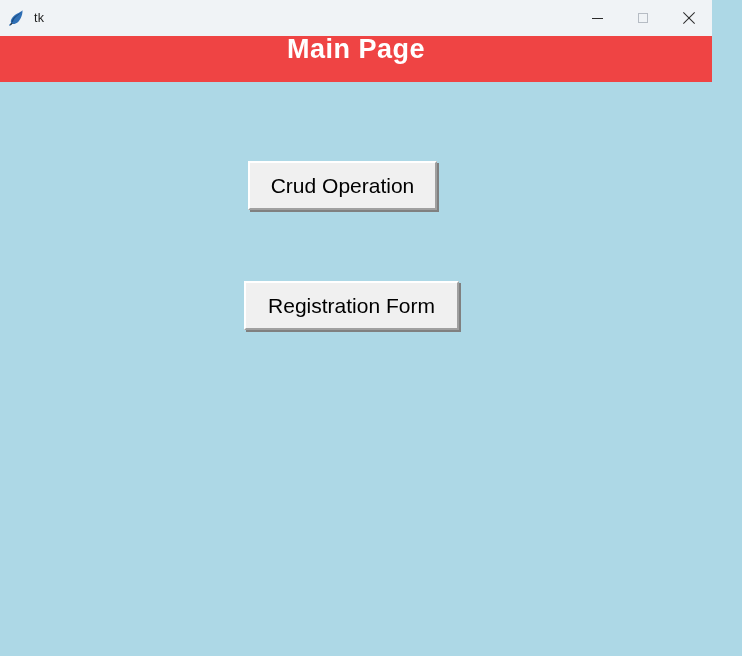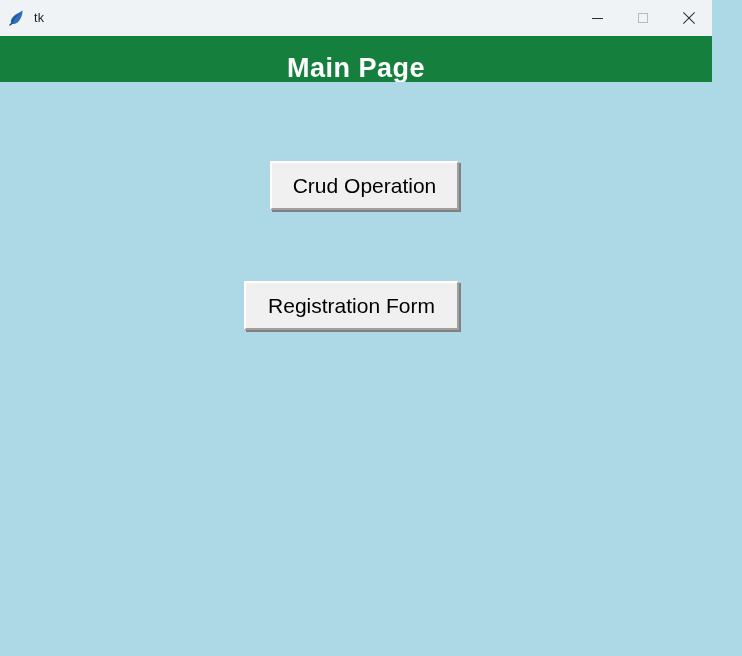--- a/index.html
+++ b/index.html
@@ -100,23 +100,23 @@
     height: 1px;
     background: #2b2b2b;
   }
   .glyph-close::before { transform: translate(-50%,-50%) rotate(45deg); }
   .glyph-close::after  { transform: translate(-50%,-50%) rotate(-45deg); }
 
   
   .banner {
     height: 46px;
     min-height: 46px;
-    background: #15803d;
-    display: flex;
-    align-items: flex-end;
+    background: #ef4444;
+    display: flex;
+    align-items: flex-start;
     justify-content: center;
   }
   .banner-title {
     color: #ffffff;
     font-size: 27px;
     font-weight: bold;
     line-height: 1;
     letter-spacing: 0.5px;
   }
 
@@ -142,21 +142,21 @@
     font-size: 21px;
     line-height: 1;
     display: flex;
     align-items: center;
     justify-content: center;
     cursor: default;
     padding: 0 14px;
     white-space: nowrap;
   }
   #btn-crud {
-    left: 270px;
+    left: 248px;
     top: 79px;
     width: 189px;
     height: 49px;
   }
   #btn-registration {
     left: 244px;
     top: 199px;
     width: 215px;
     height: 49px;
   }

